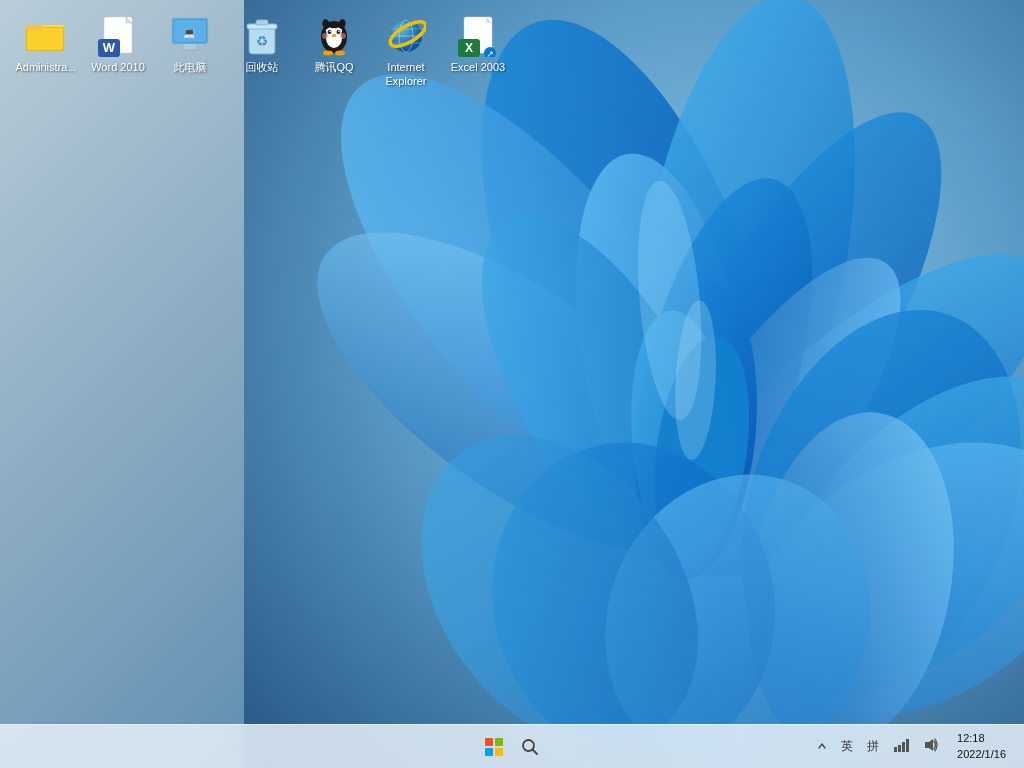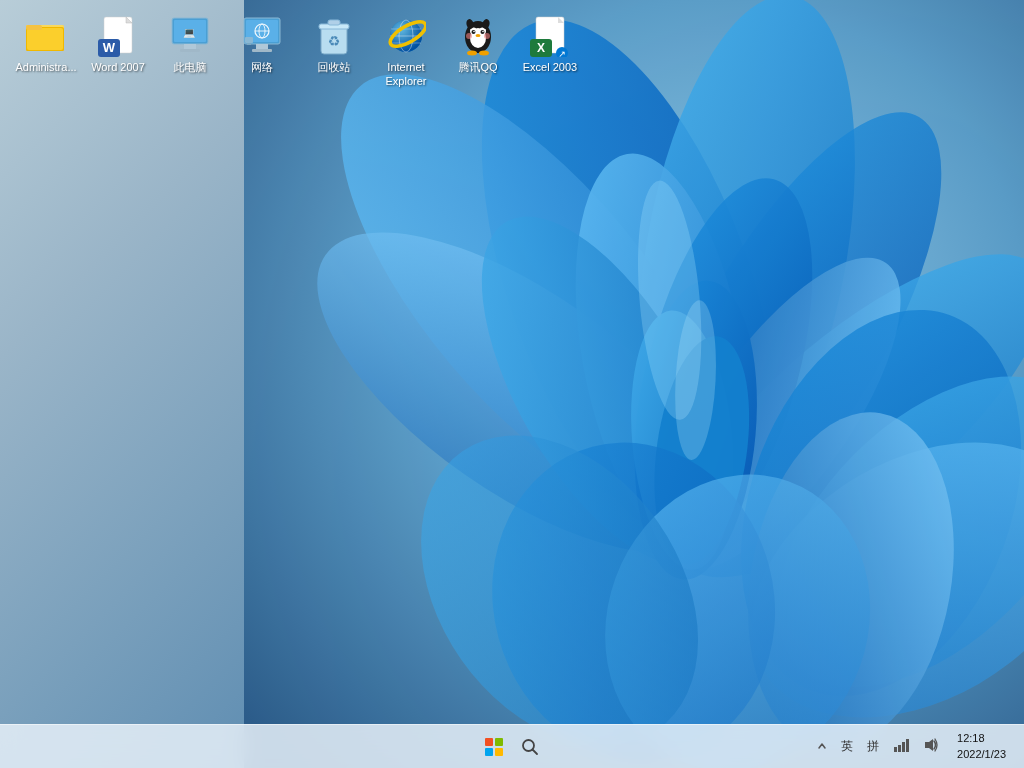--- a/index.html
+++ b/index.html
@@ -245,65 +245,76 @@
     <div class="desktop-icon">
       <div class="icon-img">
         <svg width="40" height="42" viewBox="0 0 40 42">
           <rect x="6" y="2" width="28" height="36" rx="2" fill="white" stroke="#ccc" stroke-width="0.5"></rect>
           <polygon points="28,2 34,8 28,8" fill="#ddd"></polygon>
           <polygon points="28,2 34,8 28,8" fill="none" stroke="#bbb" stroke-width="0.5"></polygon>
           <rect x="0" y="24" width="22" height="18" rx="3" fill="#2B5BA8"></rect>
           <text x="11" y="37" text-anchor="middle" fill="white" font-size="13" font-weight="bold" font-family="Arial">W</text>
         </svg>
       </div>
-      <span class="icon-label">Word 2007</span>
+      <span class="icon-label">Word 2010</span>
     </div>
 
     <div class="desktop-icon">
       <div class="icon-img">
         <svg width="40" height="38" viewBox="0 0 40 38">
           <rect x="2" y="1" width="36" height="26" rx="2" fill="#4a9fd4" stroke="#8ab8d4" stroke-width="1"></rect>
           <rect x="4" y="3" width="32" height="22" rx="1" fill="#5ab0e8"></rect>
           <rect x="14" y="27" width="12" height="5" fill="#b0c8d8"></rect>
           <rect x="10" y="32" width="20" height="3" rx="1" fill="#a0b8c8"></rect>
           <text x="20" y="19" text-anchor="middle" fill="white" font-size="10" font-family="Arial">💻</text>
         </svg>
       </div>
       <span class="icon-label">此电脑</span>
     </div>
 
-    <div class="desktop-icon">
-      <div class="icon-img">
-        <svg width="40" height="38" viewBox="0 0 40 38">
-          <rect x="2" y="1" width="36" height="26" rx="2" fill="#4a9fd4" stroke="#8ab8d4" stroke-width="1"></rect>
-          <rect x="4" y="3" width="32" height="22" rx="1" fill="#5ab0e8"></rect>
-          <rect x="14" y="27" width="12" height="5" fill="#b0c8d8"></rect>
-          <rect x="10" y="32" width="20" height="3" rx="1" fill="#a0b8c8"></rect>
-
-          <circle cx="20" cy="14" r="7" fill="none" stroke="white" stroke-width="1.2" opacity="0.9"></circle>
-          <ellipse cx="20" cy="14" rx="3" ry="7" fill="none" stroke="white" stroke-width="1" opacity="0.8"></ellipse>
-          <line x1="13" y1="14" x2="27" y2="14" stroke="white" stroke-width="1" opacity="0.8"></line>
-
-          <rect x="3" y="20" width="8" height="6" rx="1" fill="#8ab8d4"></rect>
-          <rect x="5" y="26" width="4" height="2" fill="#7aa8c4"></rect>
-        </svg>
-      </div>
-      <span class="icon-label">网络</span>
-    </div>
 
     <div class="desktop-icon">
       <div class="icon-img">
         <svg width="36" height="40" viewBox="0 0 36 40">
           <rect x="5" y="10" width="26" height="28" rx="3" fill="#b8ddf0" stroke="#78a8c8" stroke-width="1"></rect>
           <rect x="3" y="8" width="30" height="5" rx="2" fill="#c8e8f8" stroke="#88b8d8" stroke-width="1"></rect>
           <rect x="12" y="4" width="12" height="5" rx="2" fill="#b0d0e8" stroke="#88b8d8" stroke-width="1"></rect>
           <text x="18" y="30" text-anchor="middle" fill="#4a8ab8" font-size="14">♻</text>
         </svg>
       </div>
       <span class="icon-label">回收站</span>
+    </div>
+
+    <div class="desktop-icon">
+      <div class="icon-img">
+        <svg width="40" height="42" viewBox="0 0 40 42">
+
+          <ellipse cx="20" cy="22" rx="13" ry="16" fill="#1a1a1a"></ellipse>
+          <ellipse cx="20" cy="23" rx="8" ry="10" fill="white"></ellipse>
+
+          <circle cx="15.5" cy="16" r="3.5" fill="white"></circle>
+          <circle cx="24.5" cy="16" r="3.5" fill="white"></circle>
+          <circle cx="15.5" cy="17" r="2" fill="#1a1a1a"></circle>
+          <circle cx="24.5" cy="17" r="2" fill="#1a1a1a"></circle>
+          <circle cx="16" cy="16.5" r="0.8" fill="white"></circle>
+          <circle cx="25" cy="16.5" r="0.8" fill="white"></circle>
+
+          <ellipse cx="20" cy="20.5" rx="2.5" ry="1.5" fill="#f0a000"></ellipse>
+
+          <ellipse cx="12" cy="9" rx="3.5" ry="5" fill="#1a1a1a" transform="rotate(-15 12 9)"></ellipse>
+          <ellipse cx="28" cy="9" rx="3.5" ry="5" fill="#1a1a1a" transform="rotate(15 28 9)"></ellipse>
+
+          <ellipse cx="14" cy="38" rx="5" ry="2.5" fill="#f0a000"></ellipse>
+          <ellipse cx="26" cy="38" rx="5" ry="2.5" fill="#f0a000"></ellipse>
+
+          <circle cx="11" cy="21" r="3" fill="#f08080" opacity="0.6"></circle>
+          <circle cx="29" cy="21" r="3" fill="#f08080" opacity="0.6"></circle>
+        </svg>
+      </div>
+      <span class="icon-label">腾讯QQ</span>
     </div>
 
     <div class="desktop-icon">
       <div class="icon-img">
         <svg width="40" height="40" viewBox="0 0 40 40">
           <circle cx="20" cy="20" r="16" fill="#1a78c2"></circle>
           <circle cx="20" cy="20" r="16" fill="url(#ieGlobe)"></circle>
           <ellipse cx="20" cy="20" rx="7" ry="16" fill="none" stroke="rgba(255,255,255,0.4)" stroke-width="1"></ellipse>
           <line x1="4" y1="20" x2="36" y2="20" stroke="rgba(255,255,255,0.4)" stroke-width="1"></line>
           <line x1="5" y1="13" x2="35" y2="13" stroke="rgba(255,255,255,0.3)" stroke-width="1"></line>
@@ -312,49 +323,20 @@
           <ellipse cx="22" cy="18" rx="20" ry="8" fill="none" stroke="#F0C000" stroke-width="3.5" transform="rotate(-30 22 18)"></ellipse>
           <defs>
             <radialGradient id="ieGlobe" cx="35%" cy="30%" r="70%">
               <stop offset="0%" stop-color="#60b8e0"></stop>
               <stop offset="100%" stop-color="#0050a0"></stop>
             </radialGradient>
           </defs>
         </svg>
       </div>
       <span class="icon-label">Internet Explorer</span>
-    </div>
-
-    <div class="desktop-icon">
-      <div class="icon-img">
-        <svg width="40" height="42" viewBox="0 0 40 42">
-
-          <ellipse cx="20" cy="22" rx="13" ry="16" fill="#1a1a1a"></ellipse>
-          <ellipse cx="20" cy="23" rx="8" ry="10" fill="white"></ellipse>
-
-          <circle cx="15.5" cy="16" r="3.5" fill="white"></circle>
-          <circle cx="24.5" cy="16" r="3.5" fill="white"></circle>
-          <circle cx="15.5" cy="17" r="2" fill="#1a1a1a"></circle>
-          <circle cx="24.5" cy="17" r="2" fill="#1a1a1a"></circle>
-          <circle cx="16" cy="16.5" r="0.8" fill="white"></circle>
-          <circle cx="25" cy="16.5" r="0.8" fill="white"></circle>
-
-          <ellipse cx="20" cy="20.5" rx="2.5" ry="1.5" fill="#f0a000"></ellipse>
-
-          <ellipse cx="12" cy="9" rx="3.5" ry="5" fill="#1a1a1a" transform="rotate(-15 12 9)"></ellipse>
-          <ellipse cx="28" cy="9" rx="3.5" ry="5" fill="#1a1a1a" transform="rotate(15 28 9)"></ellipse>
-
-          <ellipse cx="14" cy="38" rx="5" ry="2.5" fill="#f0a000"></ellipse>
-          <ellipse cx="26" cy="38" rx="5" ry="2.5" fill="#f0a000"></ellipse>
-
-          <circle cx="11" cy="21" r="3" fill="#f08080" opacity="0.6"></circle>
-          <circle cx="29" cy="21" r="3" fill="#f08080" opacity="0.6"></circle>
-        </svg>
-      </div>
-      <span class="icon-label">腾讯QQ</span>
     </div>
 
     <div class="desktop-icon">
       <div class="icon-img">
         <svg width="40" height="42" viewBox="0 0 40 42">
           <rect x="6" y="2" width="28" height="36" rx="2" fill="white" stroke="#ccc" stroke-width="0.5"></rect>
           <polygon points="28,2 34,8 28,8" fill="#ddd"></polygon>
           <rect x="0" y="24" width="22" height="18" rx="3" fill="#1e7a3c"></rect>
           <text x="11" y="37" text-anchor="middle" fill="white" font-size="12" font-weight="bold" font-family="Arial">X</text>
 
@@ -417,19 +399,19 @@
             <polygon points="2,5 6,5 10,2 10,14 6,11 2,11" fill="#555"></polygon>
             <path d="M11,4 Q14,8 11,12" fill="none" stroke="#555" stroke-width="1.5" stroke-linecap="round"></path>
             <path d="M12,2 Q16,8 12,14" fill="none" stroke="#555" stroke-width="1.3" stroke-linecap="round"></path>
           </svg>
         </div>
 
       </div>
 
       <div class="taskbar-clock">
         <div>12:18</div>
-        <div>2022/1/23</div>
+        <div>2022/1/16</div>
       </div>
 
     </div>
   </div>
 
 </div>
 
 </body></html>

